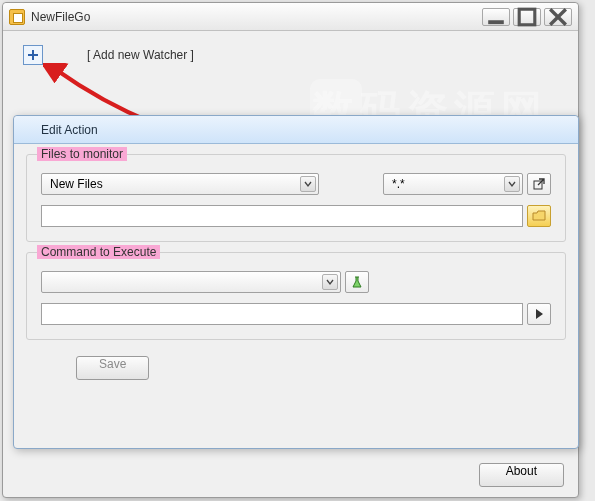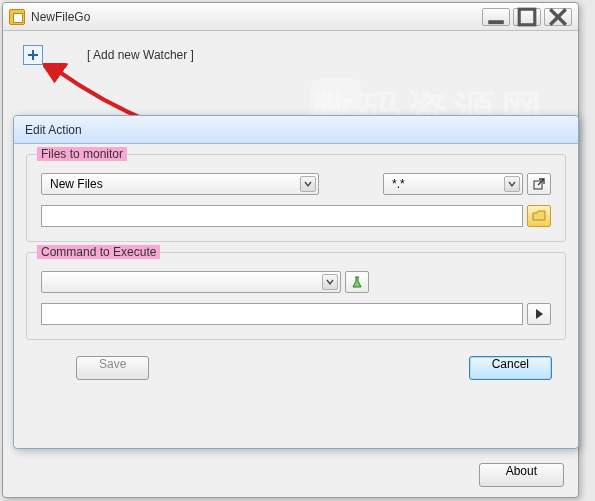--- a/index.html
+++ b/index.html
@@ -30,21 +30,21 @@
 
 .arrow { position:absolute; left:40px; top:60px; pointer-events:none; }
 
 
 .dialog {
   position: absolute; left: 10px; top: 112px; width: 566px; height: 334px;
   border: 1px solid #8aa8c8; border-radius: 4px; background: #f0f0f0;
   box-shadow: 2px 2px 8px rgba(0,0,0,.25);
 }
 .dialog-header {
-  height: 28px; padding: 0 11px; display:flex; align-items:center;
+  height: 28px; padding: 0 27px; display:flex; align-items:center;
   background: linear-gradient(#eaf3fd,#cfe4fa); border-bottom: 1px solid #9bbad9;
   border-top-left-radius:4px; border-top-right-radius:4px; color:#234;
 }
 .dialog-body { padding: 10px 12px 8px 12px; }
 
 .groupbox { border: 1px solid #cfcfcf; border-radius: 3px; padding: 18px 14px 14px 14px; position: relative; margin-bottom: 10px; }
 .groupbox-title { position:absolute; top:-8px; left:10px; background:#f9a8d4; padding:0 4px; color:#333; }
 
 .row { display:flex; align-items:center; gap:4px; margin-bottom:10px; }
 .row:last-child { margin-bottom:0; }
@@ -200,23 +200,20 @@
               </svg>
           </div>
         </div>
       </div>
 
       <div class="dialog-footer">
         <div class="btn disabled">
             <span>Save</span>
           </div>
         <div class="spacer"></div>
-        <div class="btn primary">
-            <span>Cancel</span>
-          </div>
       </div>
 
     </div>
   </div>
 
   <div class="bottom-bar">
     <div class="btn" style="padding:0 26px">
         <span>About</span>
       </div>
   </div>

